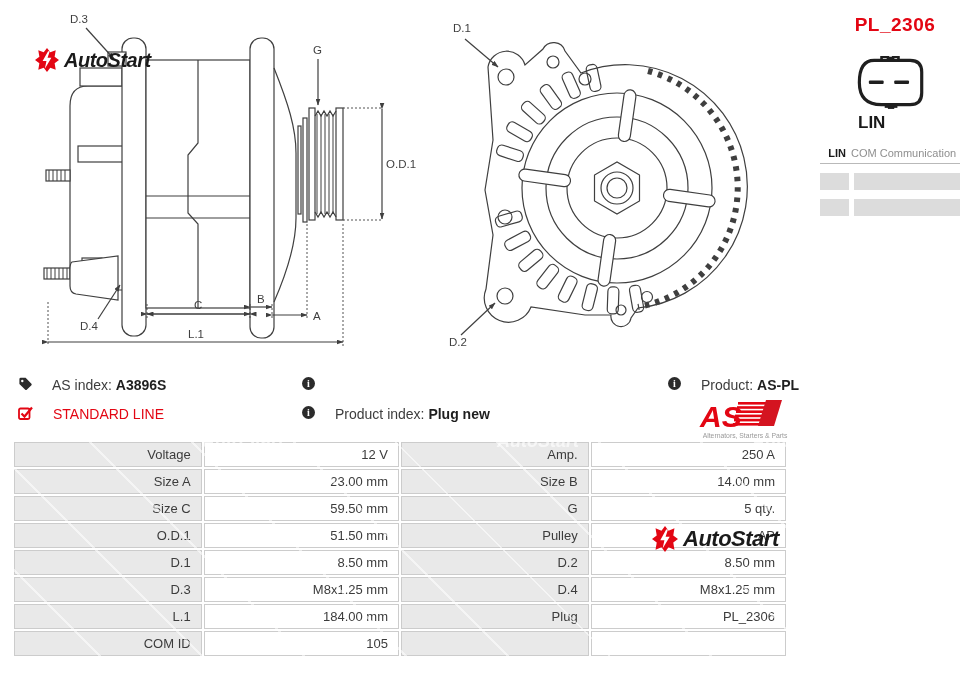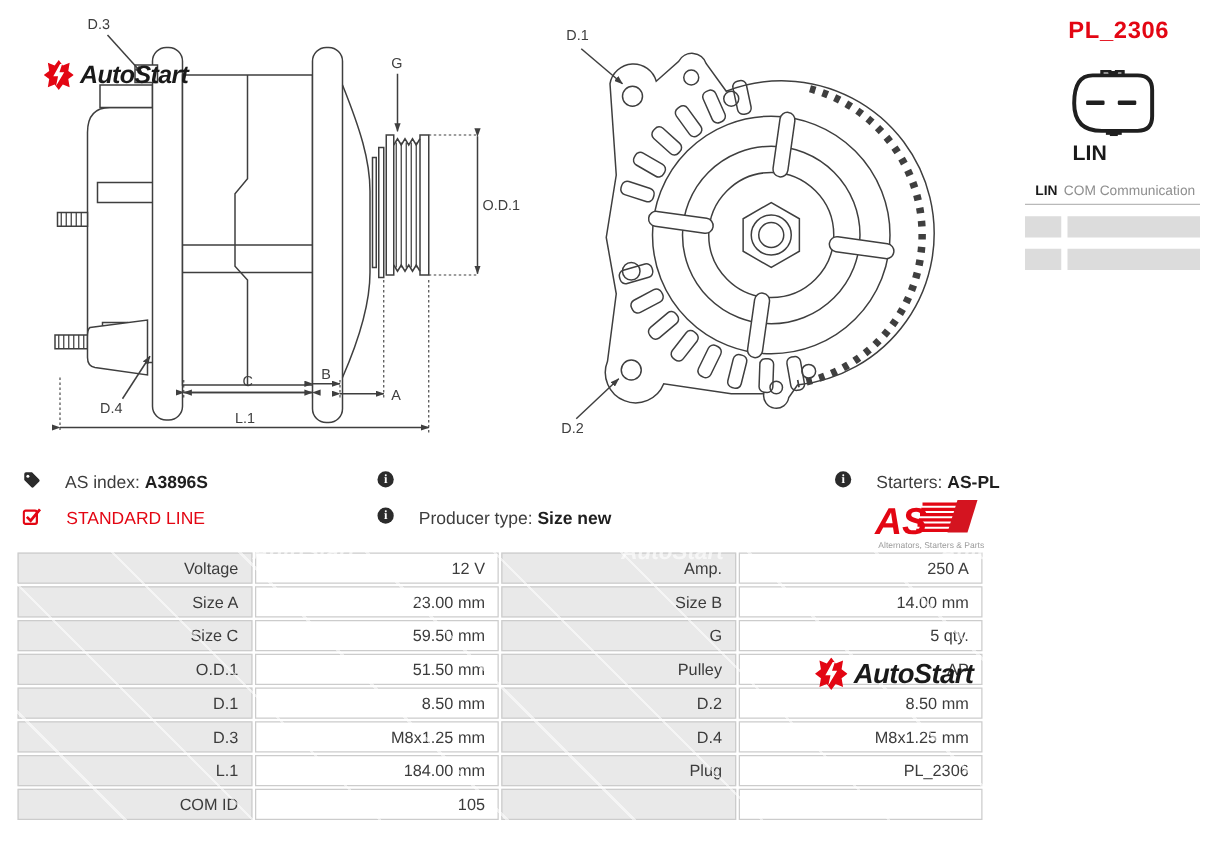--- a/index.html
+++ b/index.html
@@ -225,36 +225,36 @@
     <span><span>AS index:</span>
     <b>A3896S</b></span>
   </div>
 
   <div class="info-item" style="left:302px;top:377px;">
     <span class="i-icon">i</span>
   </div>
 
   <div class="info-item" style="left:668px;top:377px;">
     <span class="i-icon">i</span>
-    <span><span>Starters:</span>
+    <span><span>Product:</span>
     <b>AS-PL</b></span>
   </div>
 
   <div class="info-item" style="left:18px;top:406px;">
     <svg width="15" height="14" viewBox="0 0 15 14">
       <rect x="1" y="2.5" width="10.5" height="10.5" rx="1.5" fill="none" stroke="#e30613" stroke-width="1.8"></rect>
       <path d="M3.5,7.5 L6.5,10.5 L14,1.5" fill="none" stroke="#e30613" stroke-width="2.2"></path>
     </svg>
     <span class="info-red">STANDARD LINE</span>
   </div>
 
   <div class="info-item" style="left:302px;top:406px;">
     <span class="i-icon">i</span>
-    <span><span>Producer type:</span>
-    <b>Size new</b></span>
+    <span><span>Product index:</span>
+    <b>Plug new</b></span>
   </div>
 
   <svg style="position:absolute;left:698px;top:396px;" width="94" height="46" viewBox="0 0 94 46">
     <rect x="40" y="6" width="34" height="2.6" fill="#e30613"></rect>
     <rect x="39" y="10.2" width="35" height="2.6" fill="#e30613"></rect>
     <rect x="38" y="14.4" width="36" height="2.6" fill="#e30613"></rect>
     <rect x="37" y="18.6" width="37" height="2.6" fill="#e30613"></rect>
     <rect x="36" y="22.8" width="38" height="2.6" fill="#e30613"></rect>
     <rect x="35" y="27" width="39" height="2.6" fill="#e30613"></rect>
     <polygon points="68,4 84,4 76,30 60,30" fill="#d41420"></polygon>

